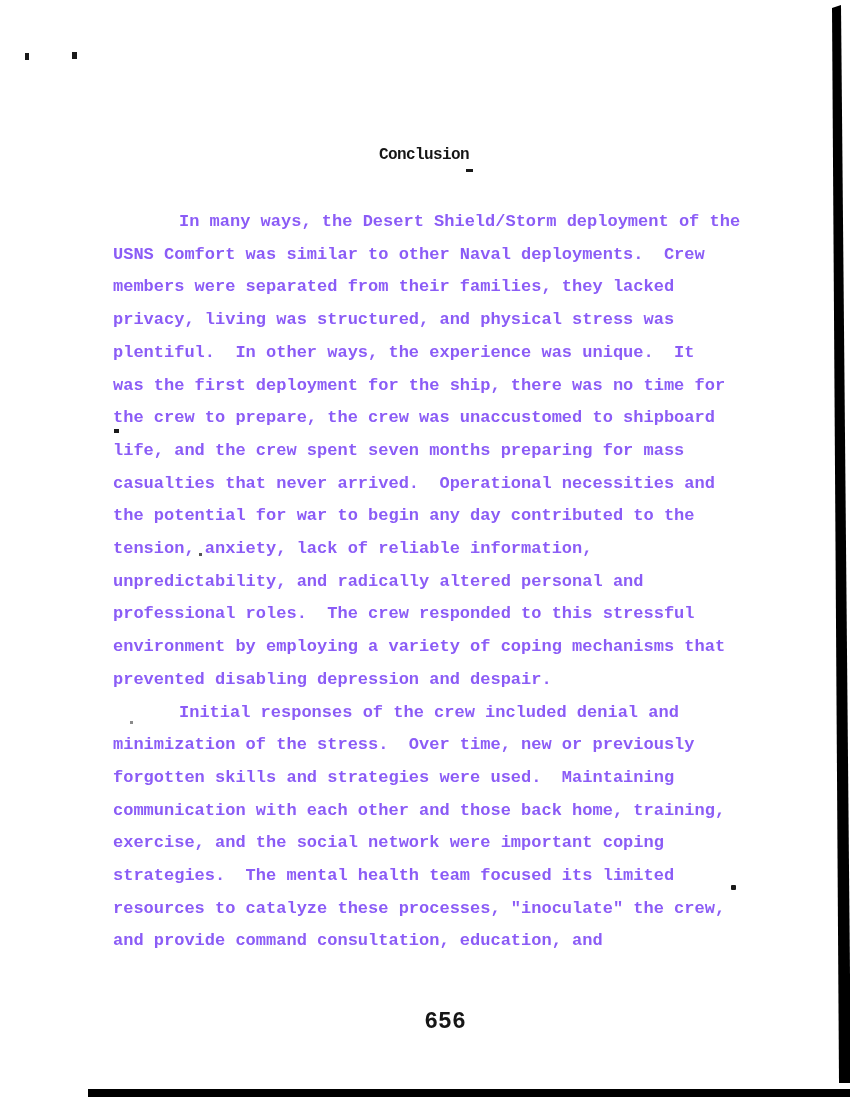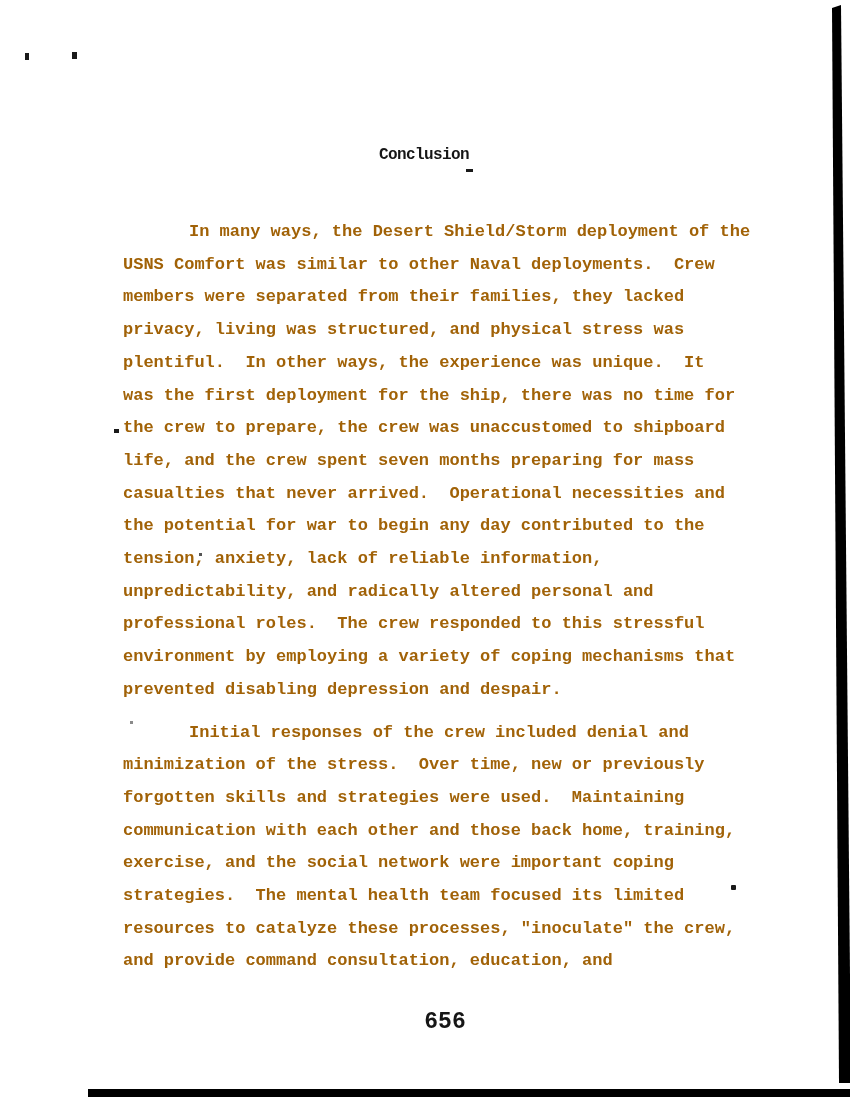--- a/index.html
+++ b/index.html
@@ -27,30 +27,30 @@
     line-height: 20px;
     letter-spacing: -0.6px;
     white-space: pre;
   }
   .doc-body {
     position: absolute;
     top: 206px;
     left: 113px;
   }
   .para {
-    margin: 10px;
+    margin: 0;
     padding: 0;
     font-family: "Liberation Mono", "DejaVu Sans Mono", monospace;
     font-size: 17px;
     font-weight: bold;
     line-height: 32.7px;
     letter-spacing: 0;
     white-space: pre;
     text-indent: 66px;
-    color: #a16207;
+    color: #8b5cf6;
   }
   .page-number {
     position: absolute;
     top: 1012px;
     left: 40px;
     width: 810px;
     text-align: center;
     font-size: 23px;
     font-weight: bold;
     line-height: 20px;

